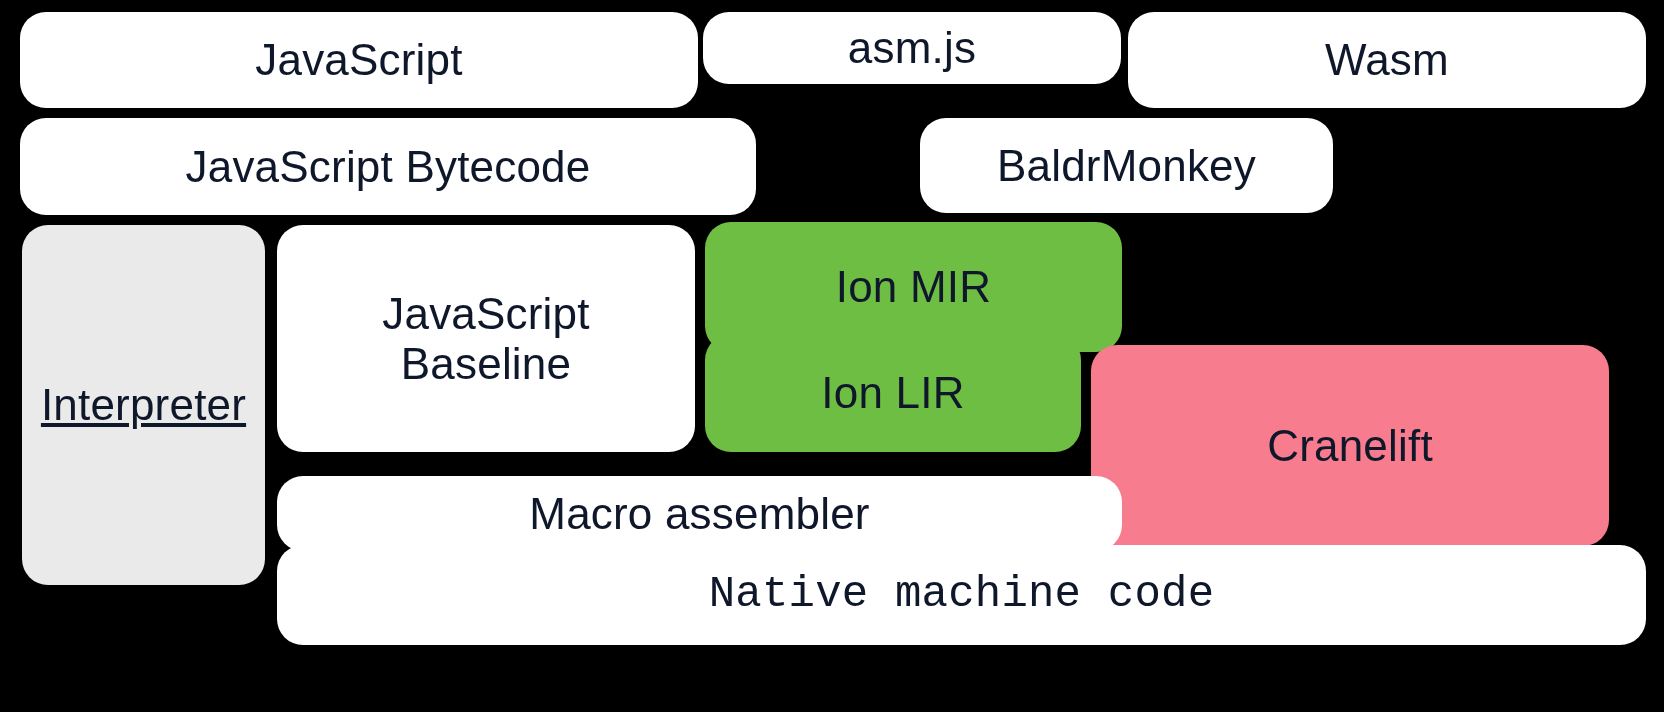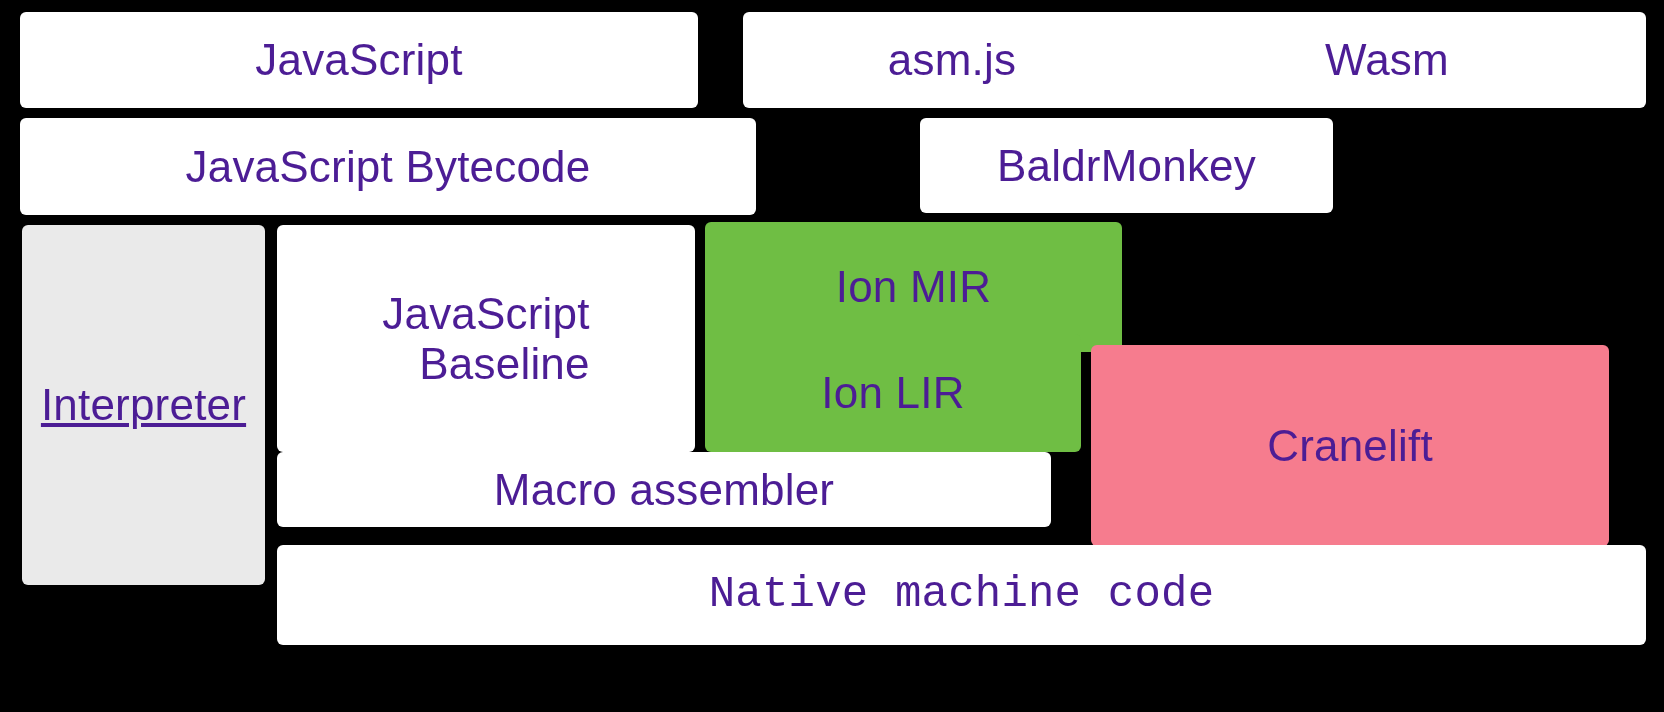--- a/index.html
+++ b/index.html
@@ -14,58 +14,58 @@
     background: #000000;
     overflow: hidden;
     font-family: "Liberation Sans", sans-serif;
   }
   .node {
     position: absolute;
     box-sizing: border-box;
     display: flex;
     align-items: center;
     justify-content: center;
-    text-align: right;
-    border-radius: 6px;
-    color: #4c1d95;
+    text-align: center;
+    border-radius: 26px;
+    color: #0f172a;
     font-size: 44px;
     font-weight: 400;
     line-height: 1.12;
     letter-spacing: 0.2px;
     white-space: pre-line;
     padding: 0 10px;
   }
   .fill-white { background: #FFFFFF; }
   .fill-gray  { background: #EAEAEA; }
   .fill-green { background: #6FBE44; }
   .fill-pink  { background: #F67C8E; }
 </style>
 </head>
 <body>
 
 <div id="stage">
 
   <div class="node fill-white" style="left:20px; top:12px; width:678px; height:96px;">JavaScript</div>
 
-  <div class="node fill-white" style="left:743px; top:12px; width:418px; height:96px;">asm.js</div>
+  <div class="node fill-white" style="left:703px; top:12px; width:418px; height:72px;">asm.js</div>
 
   <div class="node fill-white" style="left:1128px; top:12px; width:518px; height:96px;">Wasm</div>
 
   <div class="node fill-white" style="left:20px; top:118px; width:736px; height:97px;">JavaScript Bytecode</div>
 
   <div class="node fill-white" style="left:920px; top:118px; width:413px; height:95px;">BaldrMonkey</div>
 
   <div class="node fill-gray" style="left:22px; top:225px; width:243px; height:360px;text-decoration:underline;">Interpreter</div>
 
   <div class="node fill-white" style="left:277px; top:225px; width:418px; height:227px;">JavaScript
 Baseline</div>
 
   <div class="node fill-green" style="left:705px; top:222px; width:417px; height:130px;">Ion MIR</div>
 
   <div class="node fill-green" style="left:705px; top:334px; width:376px; height:118px;">Ion LIR</div>
 
   <div class="node fill-pink" style="left:1091px; top:333px; width:518px; height:201px;margin-top:12px;">Cranelift</div>
 
-  <div class="node fill-white" style="left:277px; top:452px; width:774px; height:75px;">Macro assembler</div>
+  <div class="node fill-white" style="left:277px; top:476px; width:845px; height:75px;">Macro assembler</div>
 
   <div class="node fill-white" style="left:277px; top:545px; width:1369px; height:100px;font-family:Liberation Mono, monospace;">Native machine code</div>
 
 </div>
 
 </body></html>

